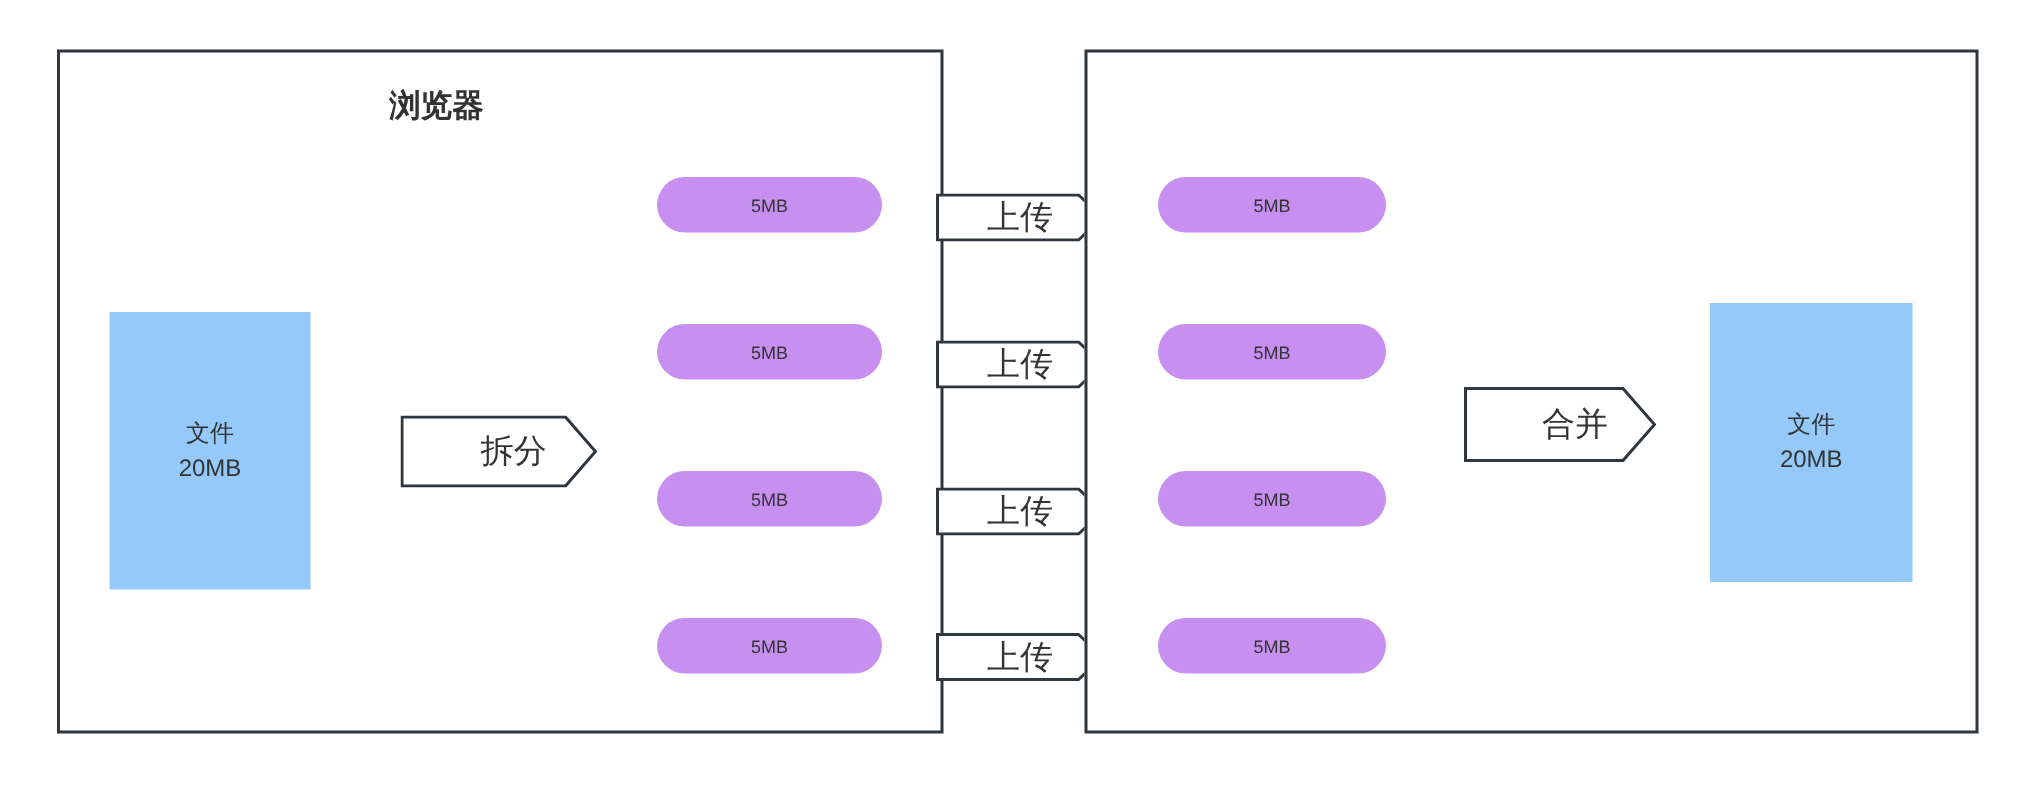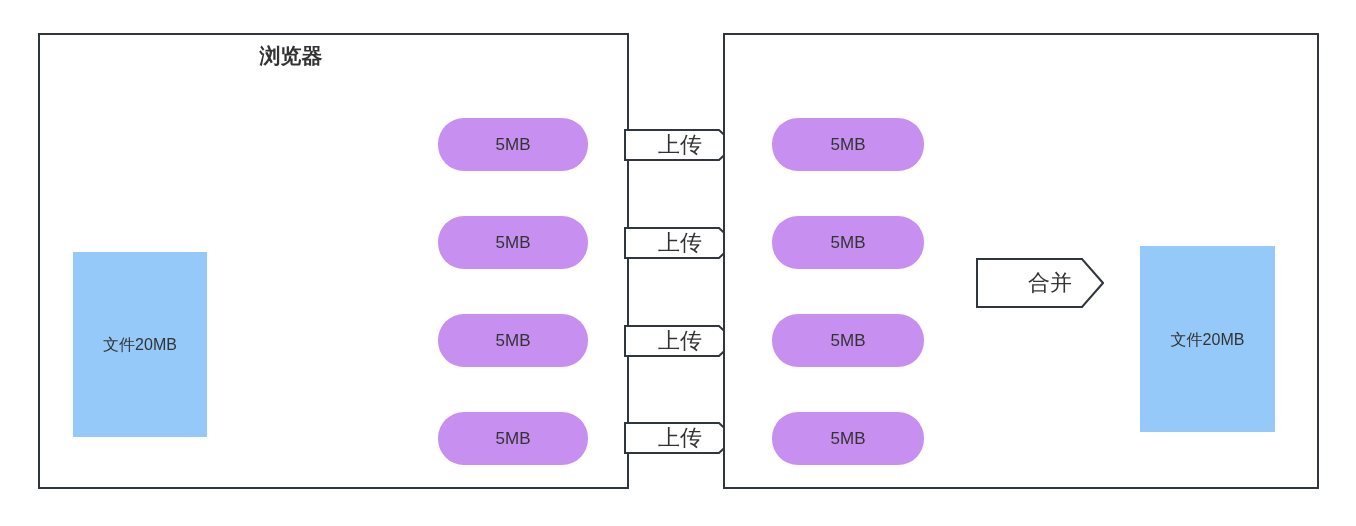--- a/index.html
+++ b/index.html
@@ -27,38 +27,37 @@
     text-align: center;
     font-size: 21px;
     font-weight: bold;
     color: var(--text, #333333);
     white-space: nowrap;
   }
   .file-box {
     position: absolute;
     background: var(--file-fill, #94c9f9);
     display: flex;
-    flex-direction: row;
+    flex-direction: column;
     align-items: center;
     justify-content: center;
     font-size: 16px;
     line-height: 23px;
     text-align: center;
-    margin-top: 44px;
   }
   .chunk-pill {
     position: absolute;
     width: 150px;
-    height: 53px;
+    height: 37px;
     background: var(--chunk-fill, #c78ff0);
     border-radius: 26px;
     display: flex;
     align-items: center;
     justify-content: center;
-    font-size: 17px;
+    font-size: 12px;
   }
   .chunk-pill.right-col { width: 152px; }
   .arrow {
     position: absolute;
   }
   .arrow svg {
     position: absolute;
     left: 0;
     top: 0;
     display: block;
@@ -85,27 +84,33 @@
   .row2 { top: 216px; }
   .row3 { top: 314px; }
   .row4 { top: 412px; }
 </style>
 </head>
 <body>
 
 <div class="canvas">
 
   <div class="panel" style="left:38px; top:33px; width:591px; height:456px;"></div>
-  <div class="panel-title" style="left:191px; top:42px; width:200px;">浏览器</div>
+  <div class="panel-title" style="left:191px; top:56px; width:200px;">浏览器</div>
 
   <div class="file-box" style="left:73px; top:208px; width:134px; height:185px;">
     <span>文件</span>
     <span>20MB</span>
   </div>
 
+  <div class="arrow signpost" style="left:267px; top:277px; width:131px; height:48px;">
+    <svg width="131" height="48" viewBox="0 0 131 48">
+      <polygon points="1,1 110,1 130,24 110,47 1,47"></polygon>
+    </svg>
+    <span class="arrow-label">拆分</span>
+  </div>
 
   <div class="chunk-pill row1" style="left:438px;">5MB</div>
   <div class="chunk-pill row2" style="left:438px;">5MB</div>
   <div class="chunk-pill row3" style="left:438px;">5MB</div>
   <div class="chunk-pill row4" style="left:438px;">5MB</div>
 
   <div class="arrow" style="left:624px; top:129px; width:112px; height:32px;">
     <svg width="112" height="32" viewBox="0 0 112 32">
       <polygon points="1,1 95,1 111,16 95,31 1,31"></polygon>
     </svg>

